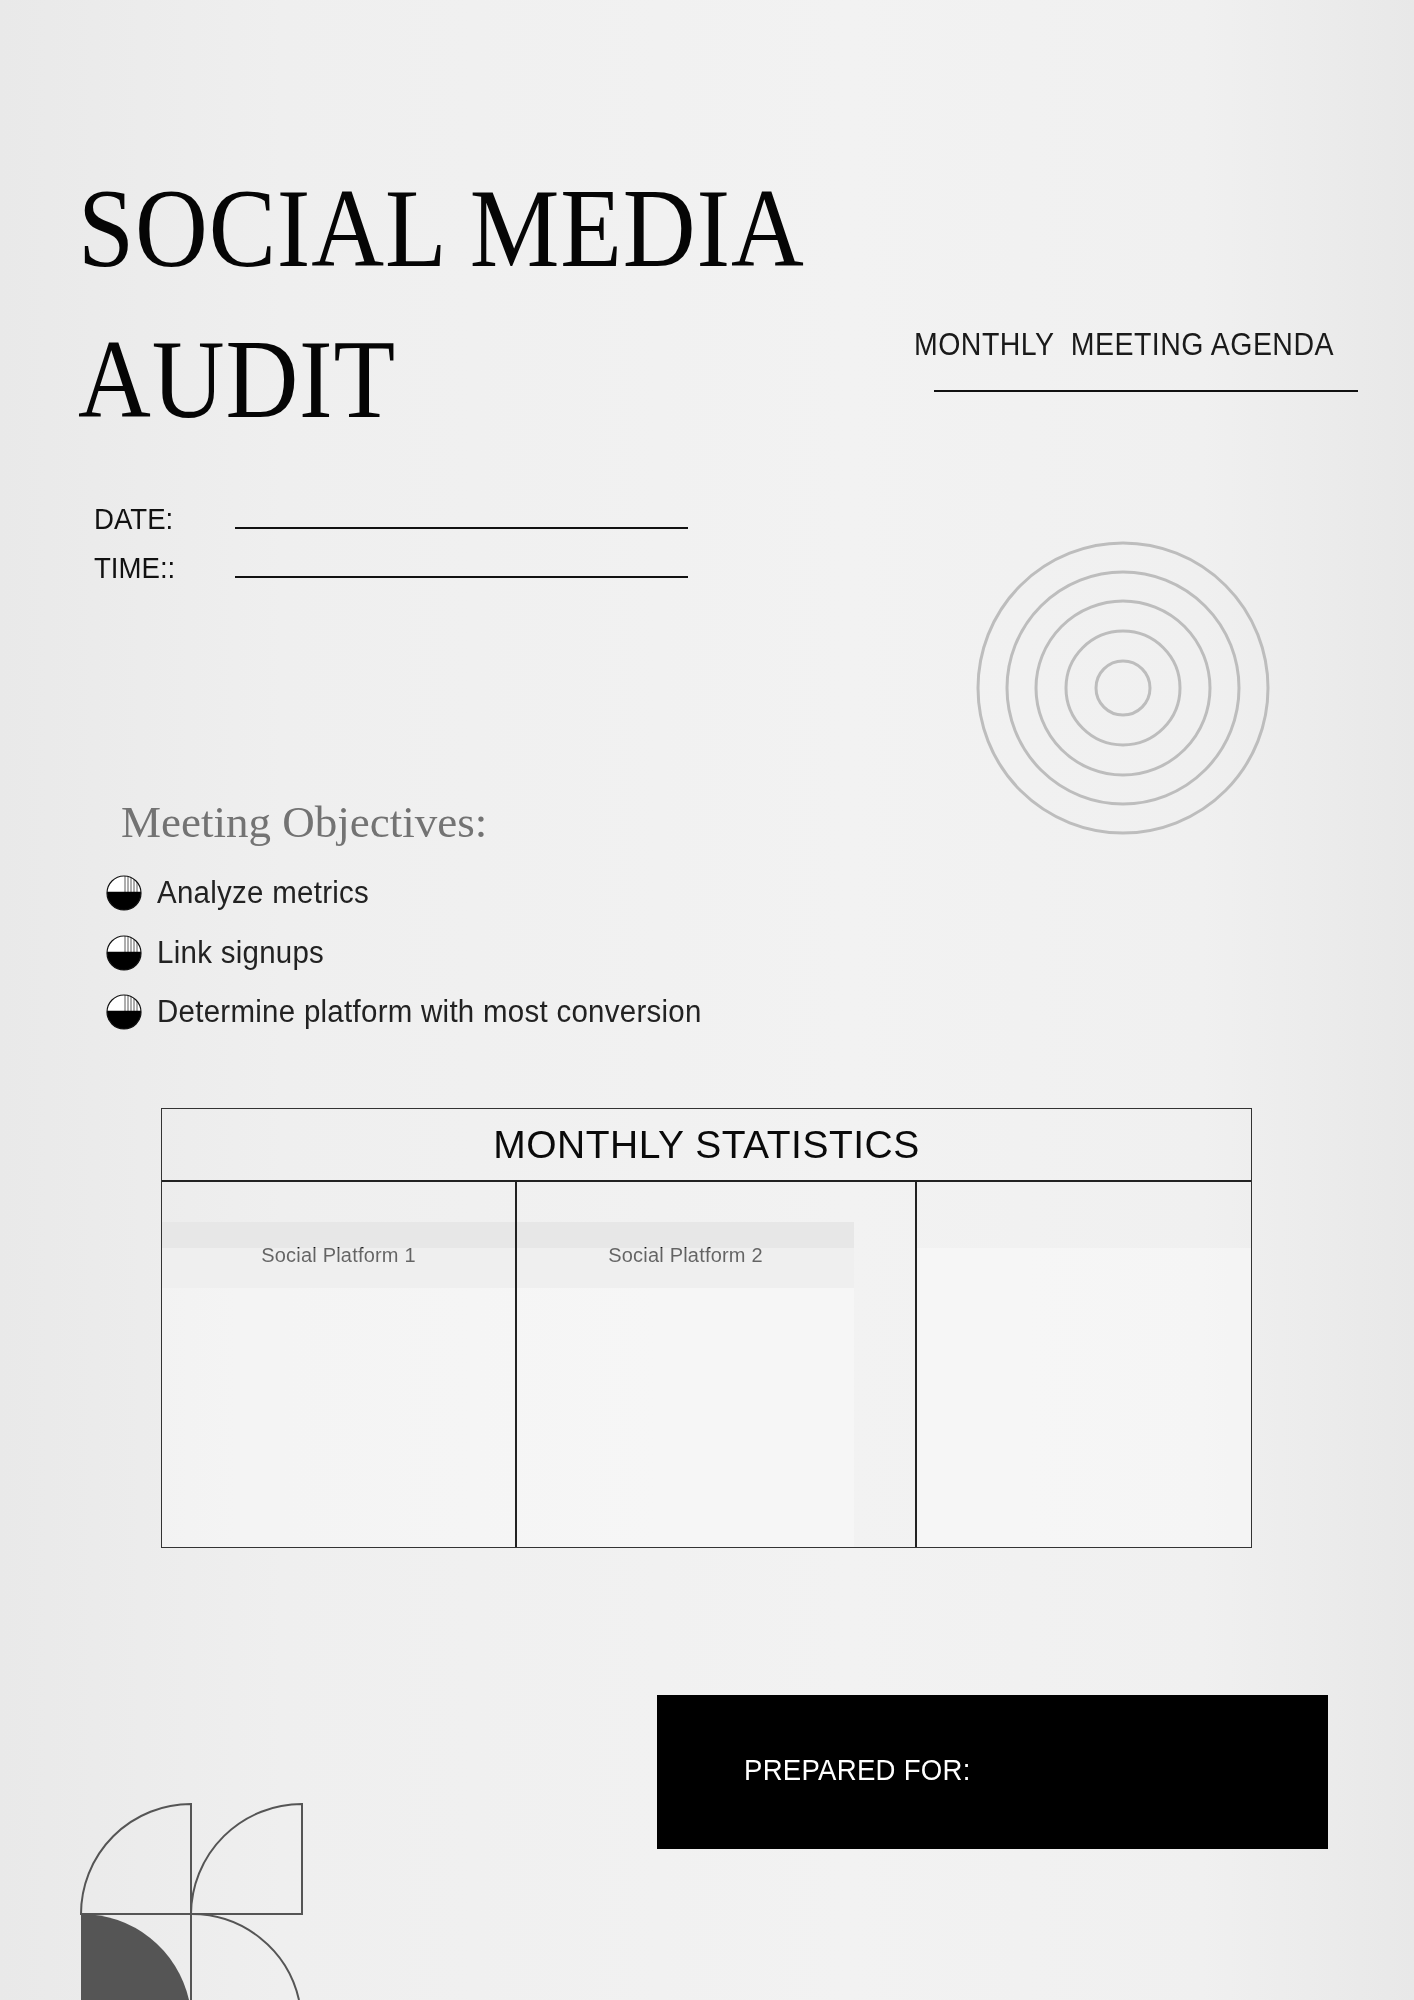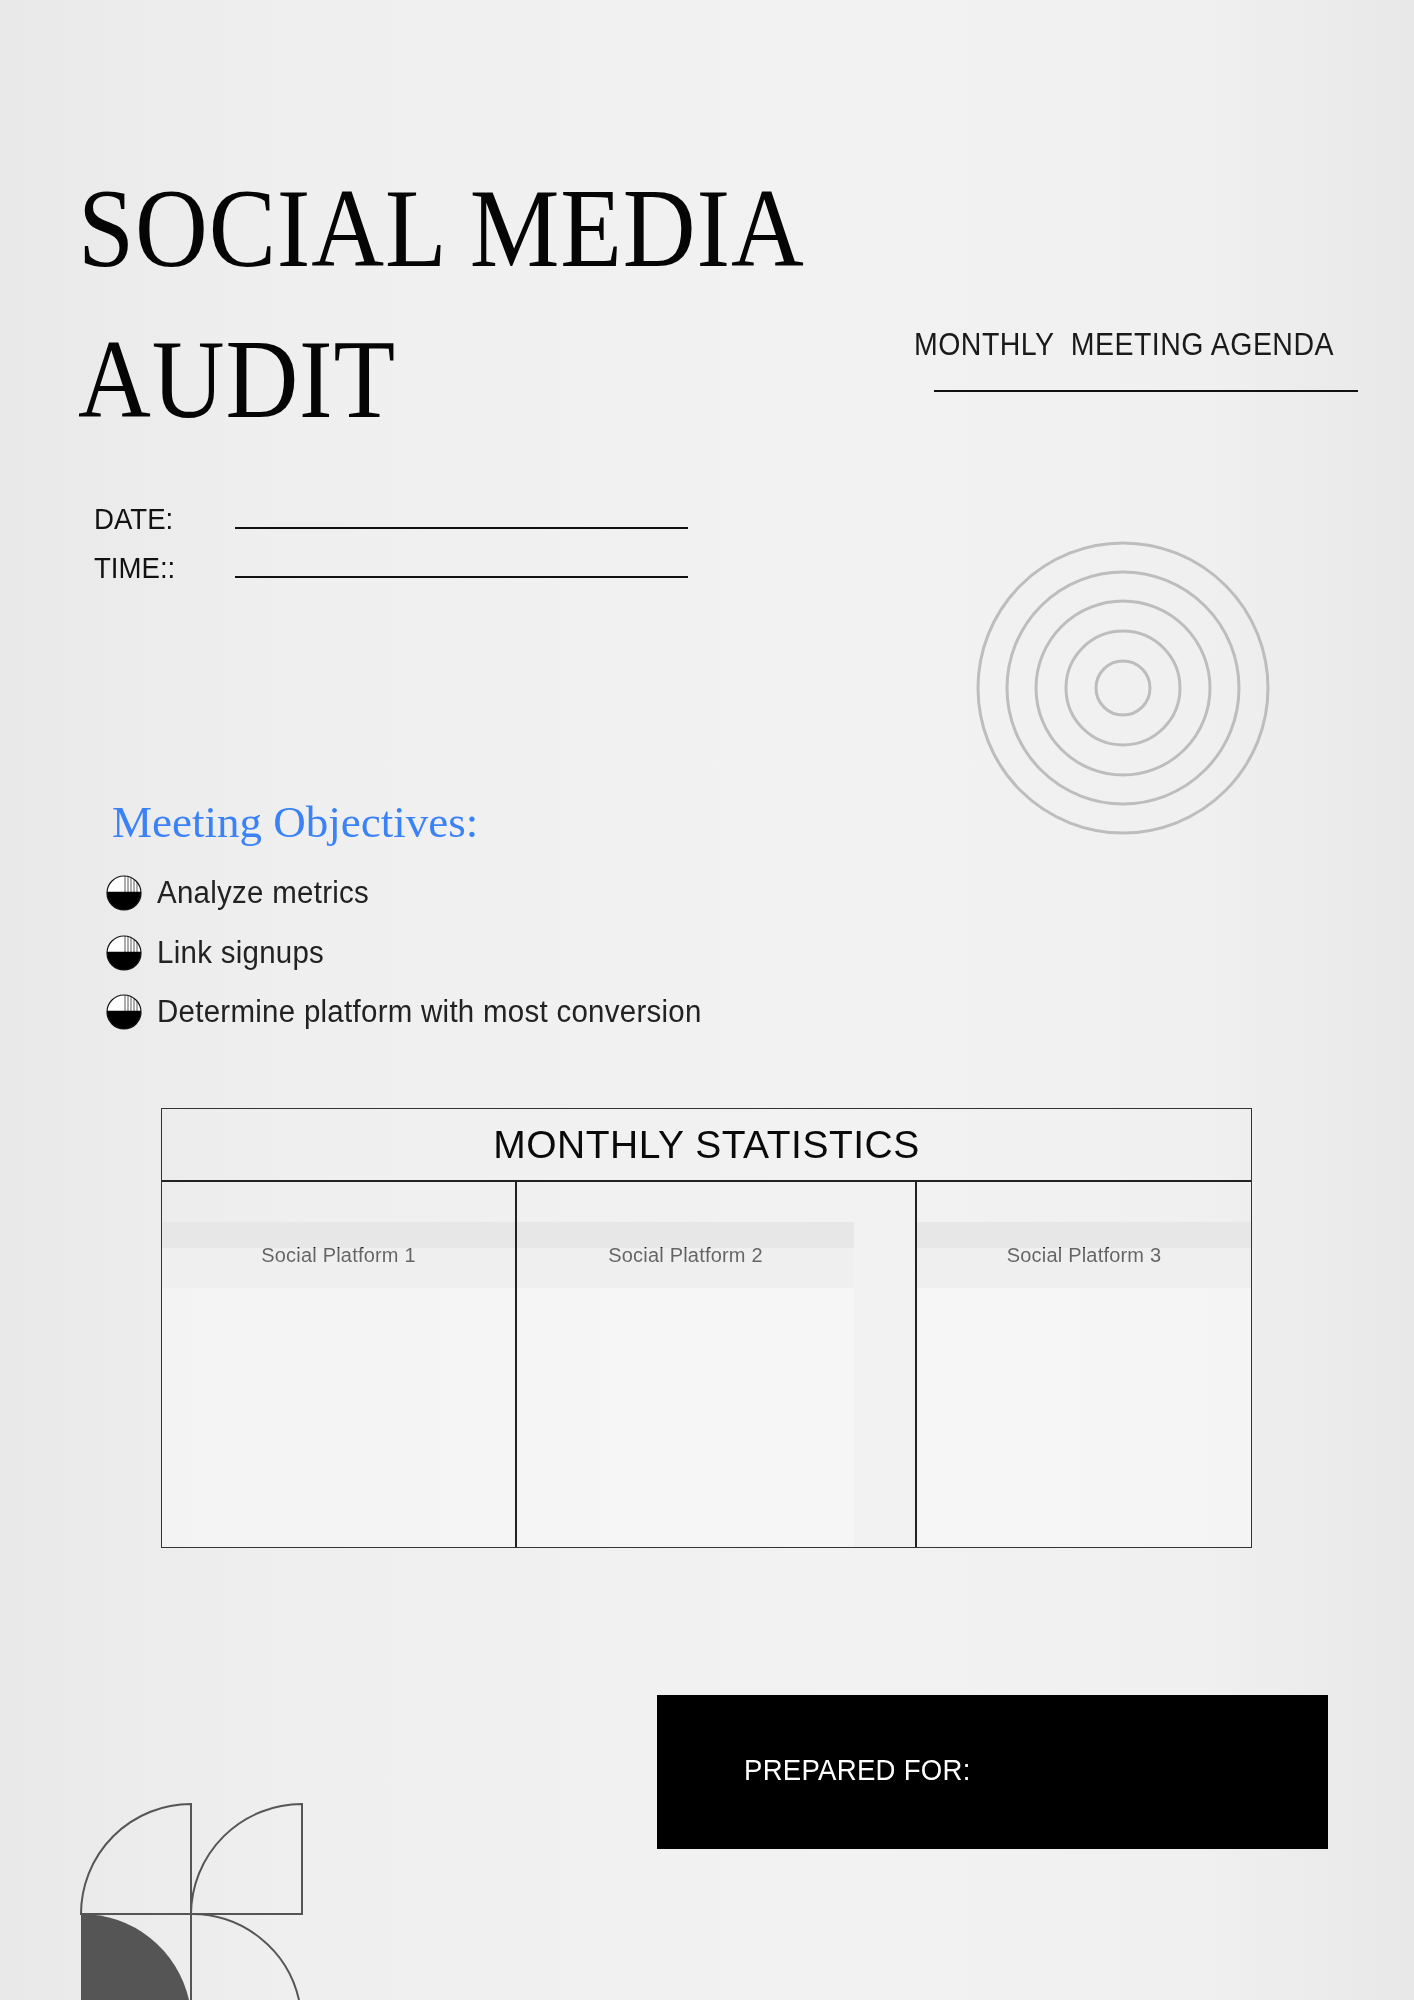--- a/index.html
+++ b/index.html
@@ -31,22 +31,22 @@
     .field-label { left: 94px; font-size: 30px; color: #111; transform: scaleX(0.92); transform-origin: left top; }
     #date-label { top: 502px; }
     #time-label { top: 551px; }
     .field-line { left: 235px; width: 453px; height: 2px; background: #111; }
     #date-line { top: 527px; }
     #time-line { top: 576px; }
 
     #target { left: 976px; top: 541px; width: 294px; height: 294px; }
 
     #objectives-title {
-      left: 112px; top: 796px;
-      font-family: "Liberation Serif", serif; font-size: 45px; color: #3b82f6;
+      left: 121px; top: 796px;
+      font-family: "Liberation Serif", serif; font-size: 45px; color: #737373;
       white-space: nowrap;
     }
     .obj-item { position: absolute; left: 106px; height: 40px; display: flex; align-items: center; }
     .bullet { width: 36px; height: 36px; flex: 0 0 36px; }
     .obj-text {
       margin-left: 15px; font-size: 31px; font-weight: 300; color: #222;
       white-space: nowrap; letter-spacing: 0.3px;
       transform: scaleX(0.95); transform-origin: left center;
     }
 
@@ -184,21 +184,20 @@
   <div id="stats-title">MONTHLY STATISTICS</div>
   <div class="col" id="col1">
     <div class="col-head">Social Platform 1</div>
     <div class="col-body"></div>
   </div>
   <div class="col" id="col2">
     <div class="col-head">Social Platform 2</div>
     <div class="col-body"></div>
   </div>
   <div class="col" id="col3">
-    <div class="col-head">Social Platform 3</div>
     <div class="col-body"></div>
   </div>
 </div>
 
 <div class="abs" id="prepared-box">
   <span id="prepared-label">PREPARED FOR:</span>
 </div>
 
 <svg class="abs" id="deco" viewBox="0 0 224 197">
   <g fill="none" stroke="#555" stroke-width="2">

